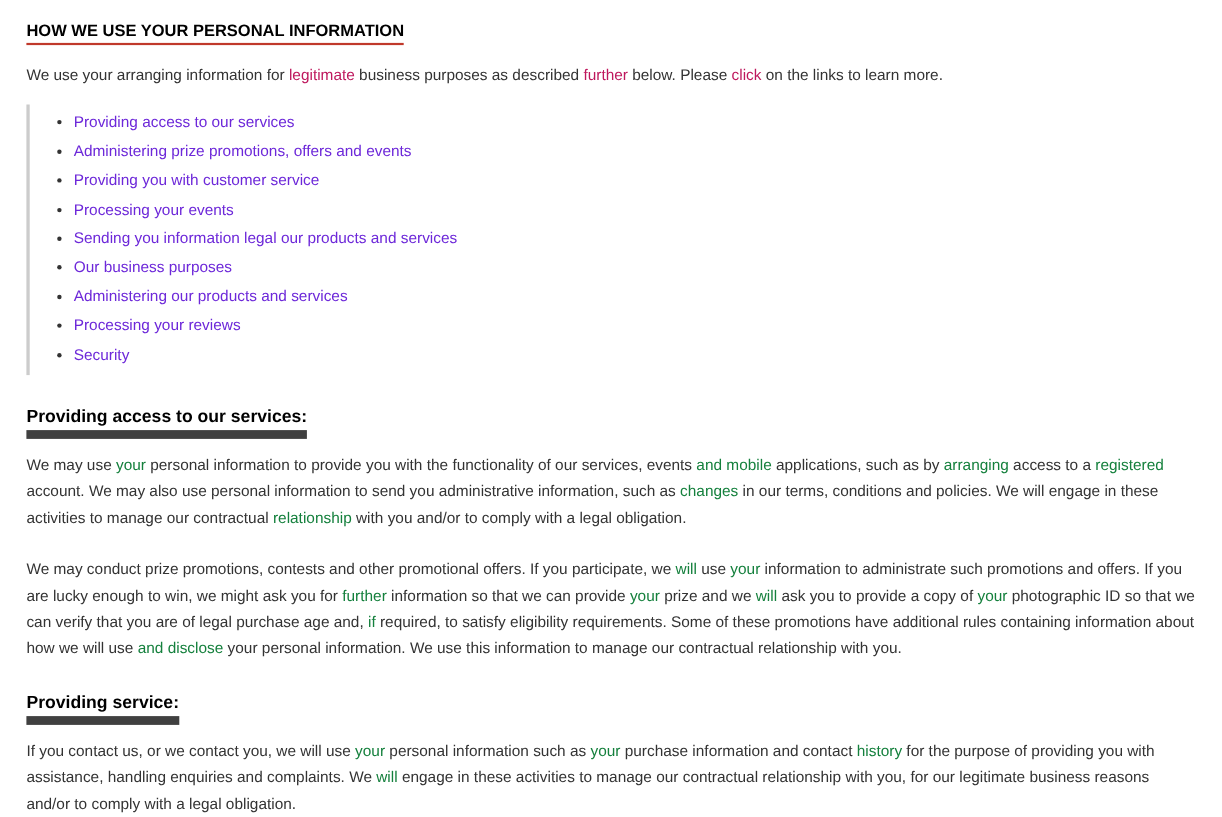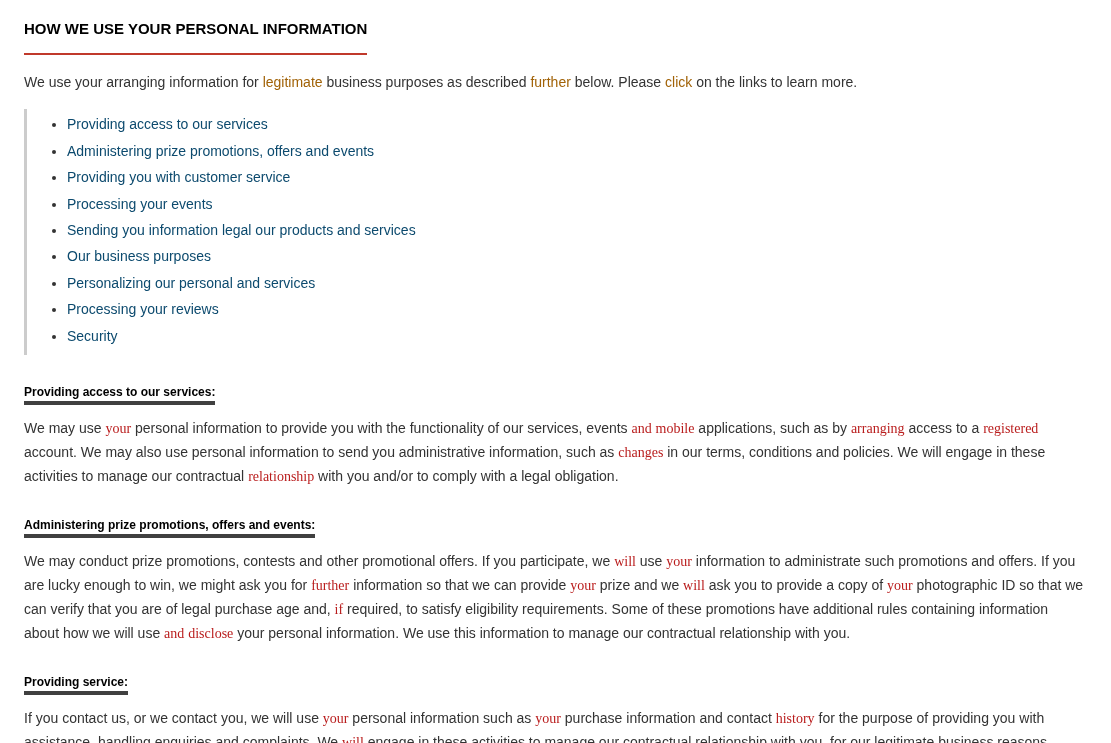--- a/index.html
+++ b/index.html
@@ -17,114 +17,112 @@
       max-width: 1111px;
     }
 
     .page-title {
       font-size: 15px;
       font-weight: bold;
       color: #000;
       border-bottom: 2px solid #c0392b;
       display: inline-block;
       margin-bottom: 16px;
-      padding-bottom: 16px;
+      padding-bottom: 2px;
     }
 
     .intro-text {
       font-size: 14px;
       color: #333;
       margin-bottom: 16px;
       line-height: 1.6;
     }
 
     .intro-text a, .link {
-      color: #a16207;
+      color: #be185d;
       text-decoration: none;
     }
 
     .toc-list {
       list-style: disc;
       padding-left: 40px;
       margin-bottom: 24px;
       border-left: 3px solid #ccc;
       padding-top: 4px;
       padding-bottom: 4px;
     }
 
     .toc-list li {
       margin-bottom: 4px;
       line-height: 1.6;
     }
 
     .toc-list li a {
-      color: #0c4a6e;
+      color: #6d28d9;
       text-decoration: none;
       font-size: 14px;
     }
 
     .section-heading {
-      font-size: 12px;
+      font-size: 16px;
       font-weight: bold;
       color: #000;
-      border-bottom: 4px solid #404040;
+      border-bottom: 8px solid #404040;
       display: inline-block;
       margin-bottom: 12px;
       margin-top: 6px;
       padding-bottom: 2px;
     }
 
     .section-block {
       margin-bottom: 24px;
     }
 
     .section-text {
       font-size: 14px;
       color: #333;
       line-height: 1.7;
     }
 
     .section-text a, .section-text .hl {
-      color: #b91c1c;
+      color: #15803d;
       text-decoration: none;
-      font-family: Liberation Serif, serif;
     }
   </style>
 </head>
 <body>
 
 
 
 <h1 class="page-title">HOW WE USE YOUR PERSONAL INFORMATION</h1>
 
 <p class="intro-text">
   We use your <span class="hl">arranging information</span> for <a href="#">legitimate</a> business purposes as described <a href="#">further</a> below. Please <a href="#">click</a> on the links to learn more.
 </p>
 
 <ul class="toc-list">
   <li><a href="#">Providing access to our services</a></li>
   <li><a href="#">Administering prize promotions, offers and events</a></li>
   <li><a href="#">Providing you with customer service</a></li>
   <li><a href="#">Processing your events</a></li>
   <li><a href="#">Sending you information legal our products and services</a></li>
   <li><a href="#">Our business purposes</a></li>
-  <li><a href="#">Personalizing our personal and services</a></li>
+  <li><a href="#">Administering our products and services</a></li>
   <li><a href="#">Processing your reviews</a></li>
   <li><a href="#">Security</a></li>
 </ul>
 
 <div class="section-block">
   <h2 class="section-heading">Providing access to our services:</h2>
   <p class="section-text">
     We may use <span class="hl">your</span> personal information to provide you with the functionality of our services, events <span class="hl">and</span> <a href="#">mobile</a> applications, such as by <a href="#">arranging</a> access to a <a href="#">registered</a> account. We may also use personal information to send you administrative information, such as <a href="#">changes</a> in our terms, conditions and policies. We will engage in these activities to manage our contractual <a href="#">relationship</a> with you and/or to comply with a legal obligation.
   </p>
 </div>
 
 <div class="section-block">
-  <h2 class="section-heading">Administering prize promotions, offers and events:</h2>
   <p class="section-text">
     We may conduct prize promotions, contests and other promotional offers. If you participate, we <span class="hl">will</span> use <span class="hl">your</span> information to administrate such promotions and offers. If you are lucky enough to win, we might ask you for <a href="#">further</a> information so that we can provide <span class="hl">your</span> prize and we <span class="hl">will</span> ask you to provide a copy of <span class="hl">your</span> photographic ID so that we can verify that you are of legal purchase age and, <span class="hl">if</span> required, to satisfy eligibility requirements. Some of these promotions have additional rules containing information about how we will use <span class="hl">and</span> <a href="#">disclose</a> your personal information. We use this information to manage our contractual relationship with you.
   </p>
 </div>
 
 <div class="section-block">
   <h2 class="section-heading">Providing service:</h2>
   <p class="section-text">
     If you contact us, or we contact you, we will use <span class="hl">your</span> personal information such as <span class="hl">your</span> purchase information and contact <a href="#">history</a> for the purpose of providing you with assistance, handling enquiries and complaints. We <span class="hl">will</span> engage in these activities to manage our contractual relationship with you, for our legitimate business reasons and/or to comply with a legal obligation.
   </p>

